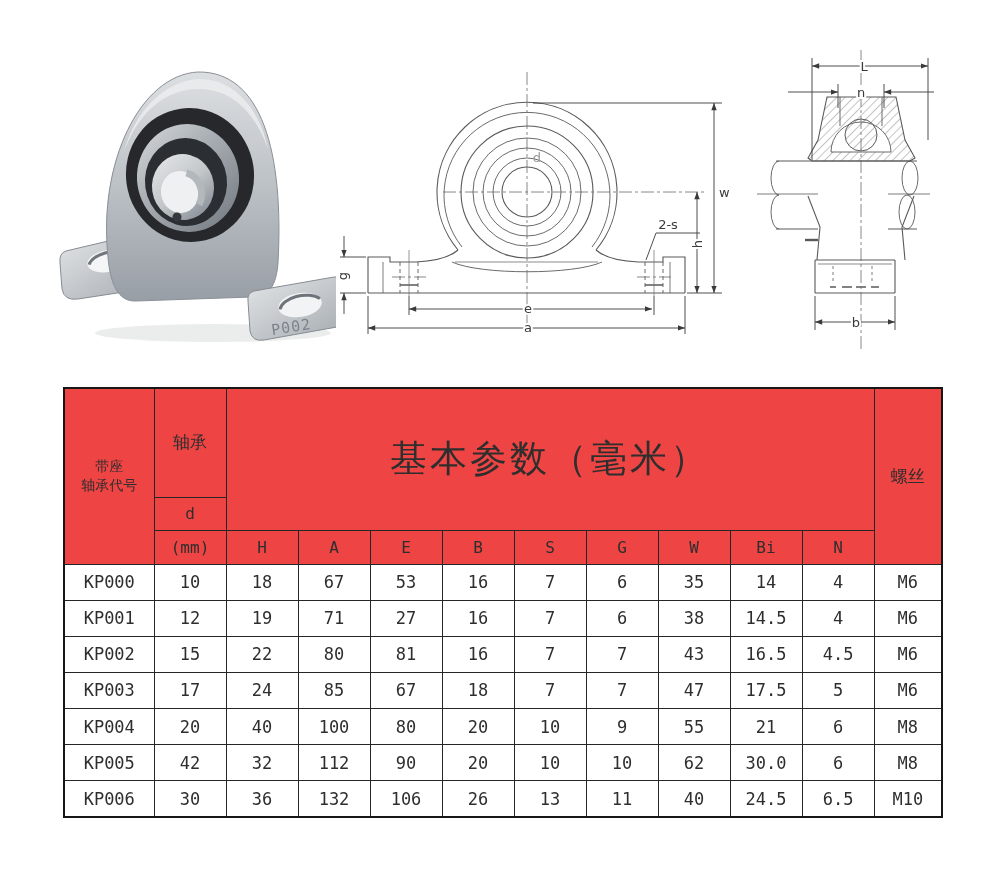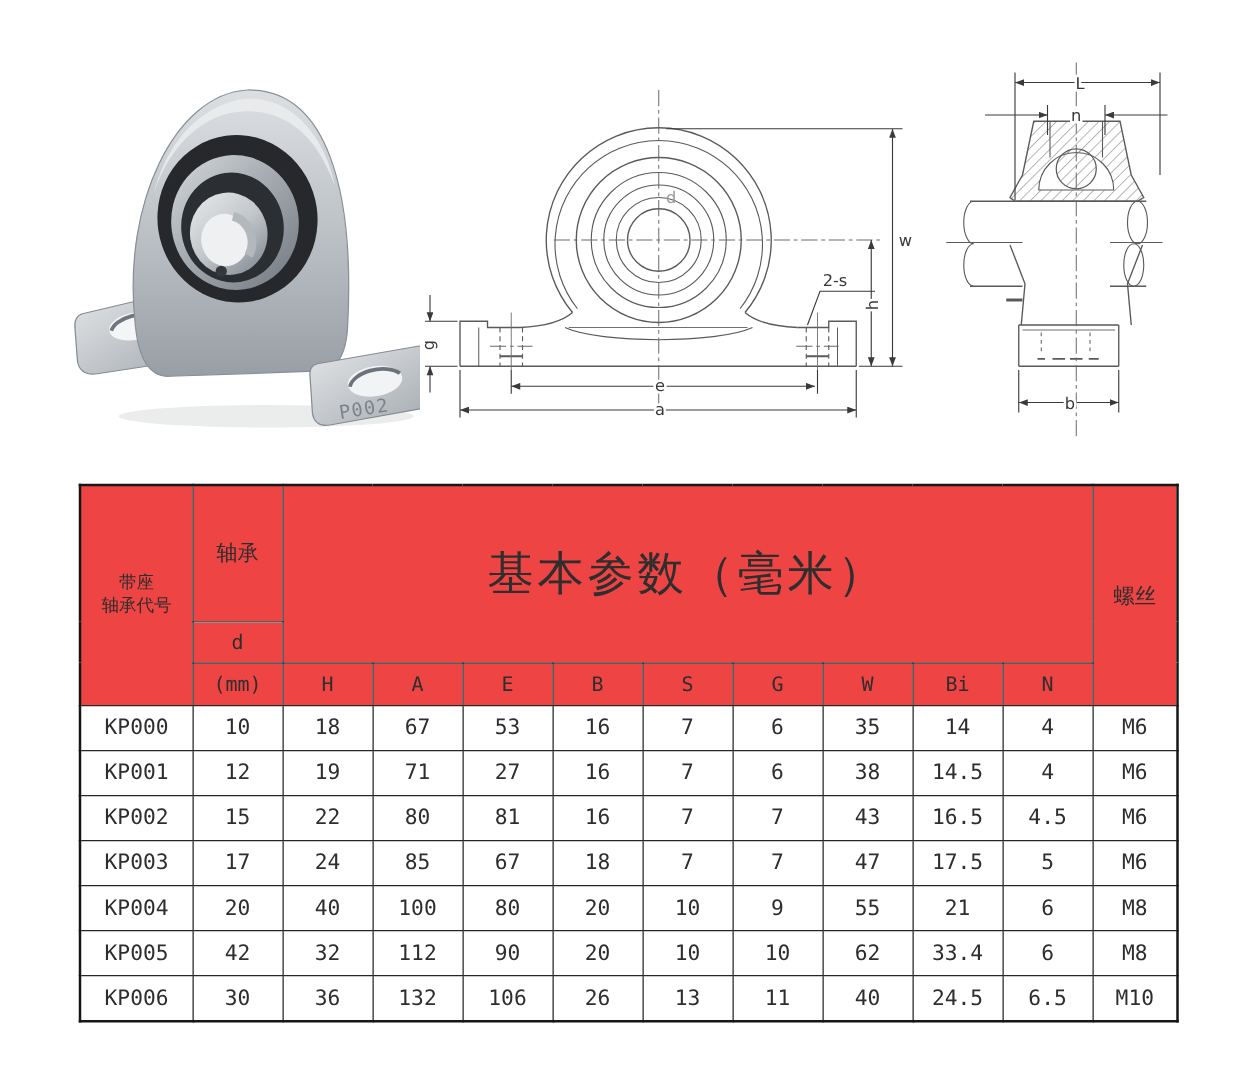--- a/index.html
+++ b/index.html
@@ -326,21 +326,21 @@
         <tr>
           <td>KP005</td>
           <td>42</td>
           <td>32</td>
           <td>112</td>
           <td>90</td>
           <td>20</td>
           <td>10</td>
           <td>10</td>
           <td>62</td>
-          <td>33.4</td>
+          <td>30.0</td>
           <td>6</td>
           <td>M8</td>
         </tr>
         <tr>
           <td>KP006</td>
           <td>30</td>
           <td>36</td>
           <td>132</td>
           <td>106</td>
           <td>26</td>

